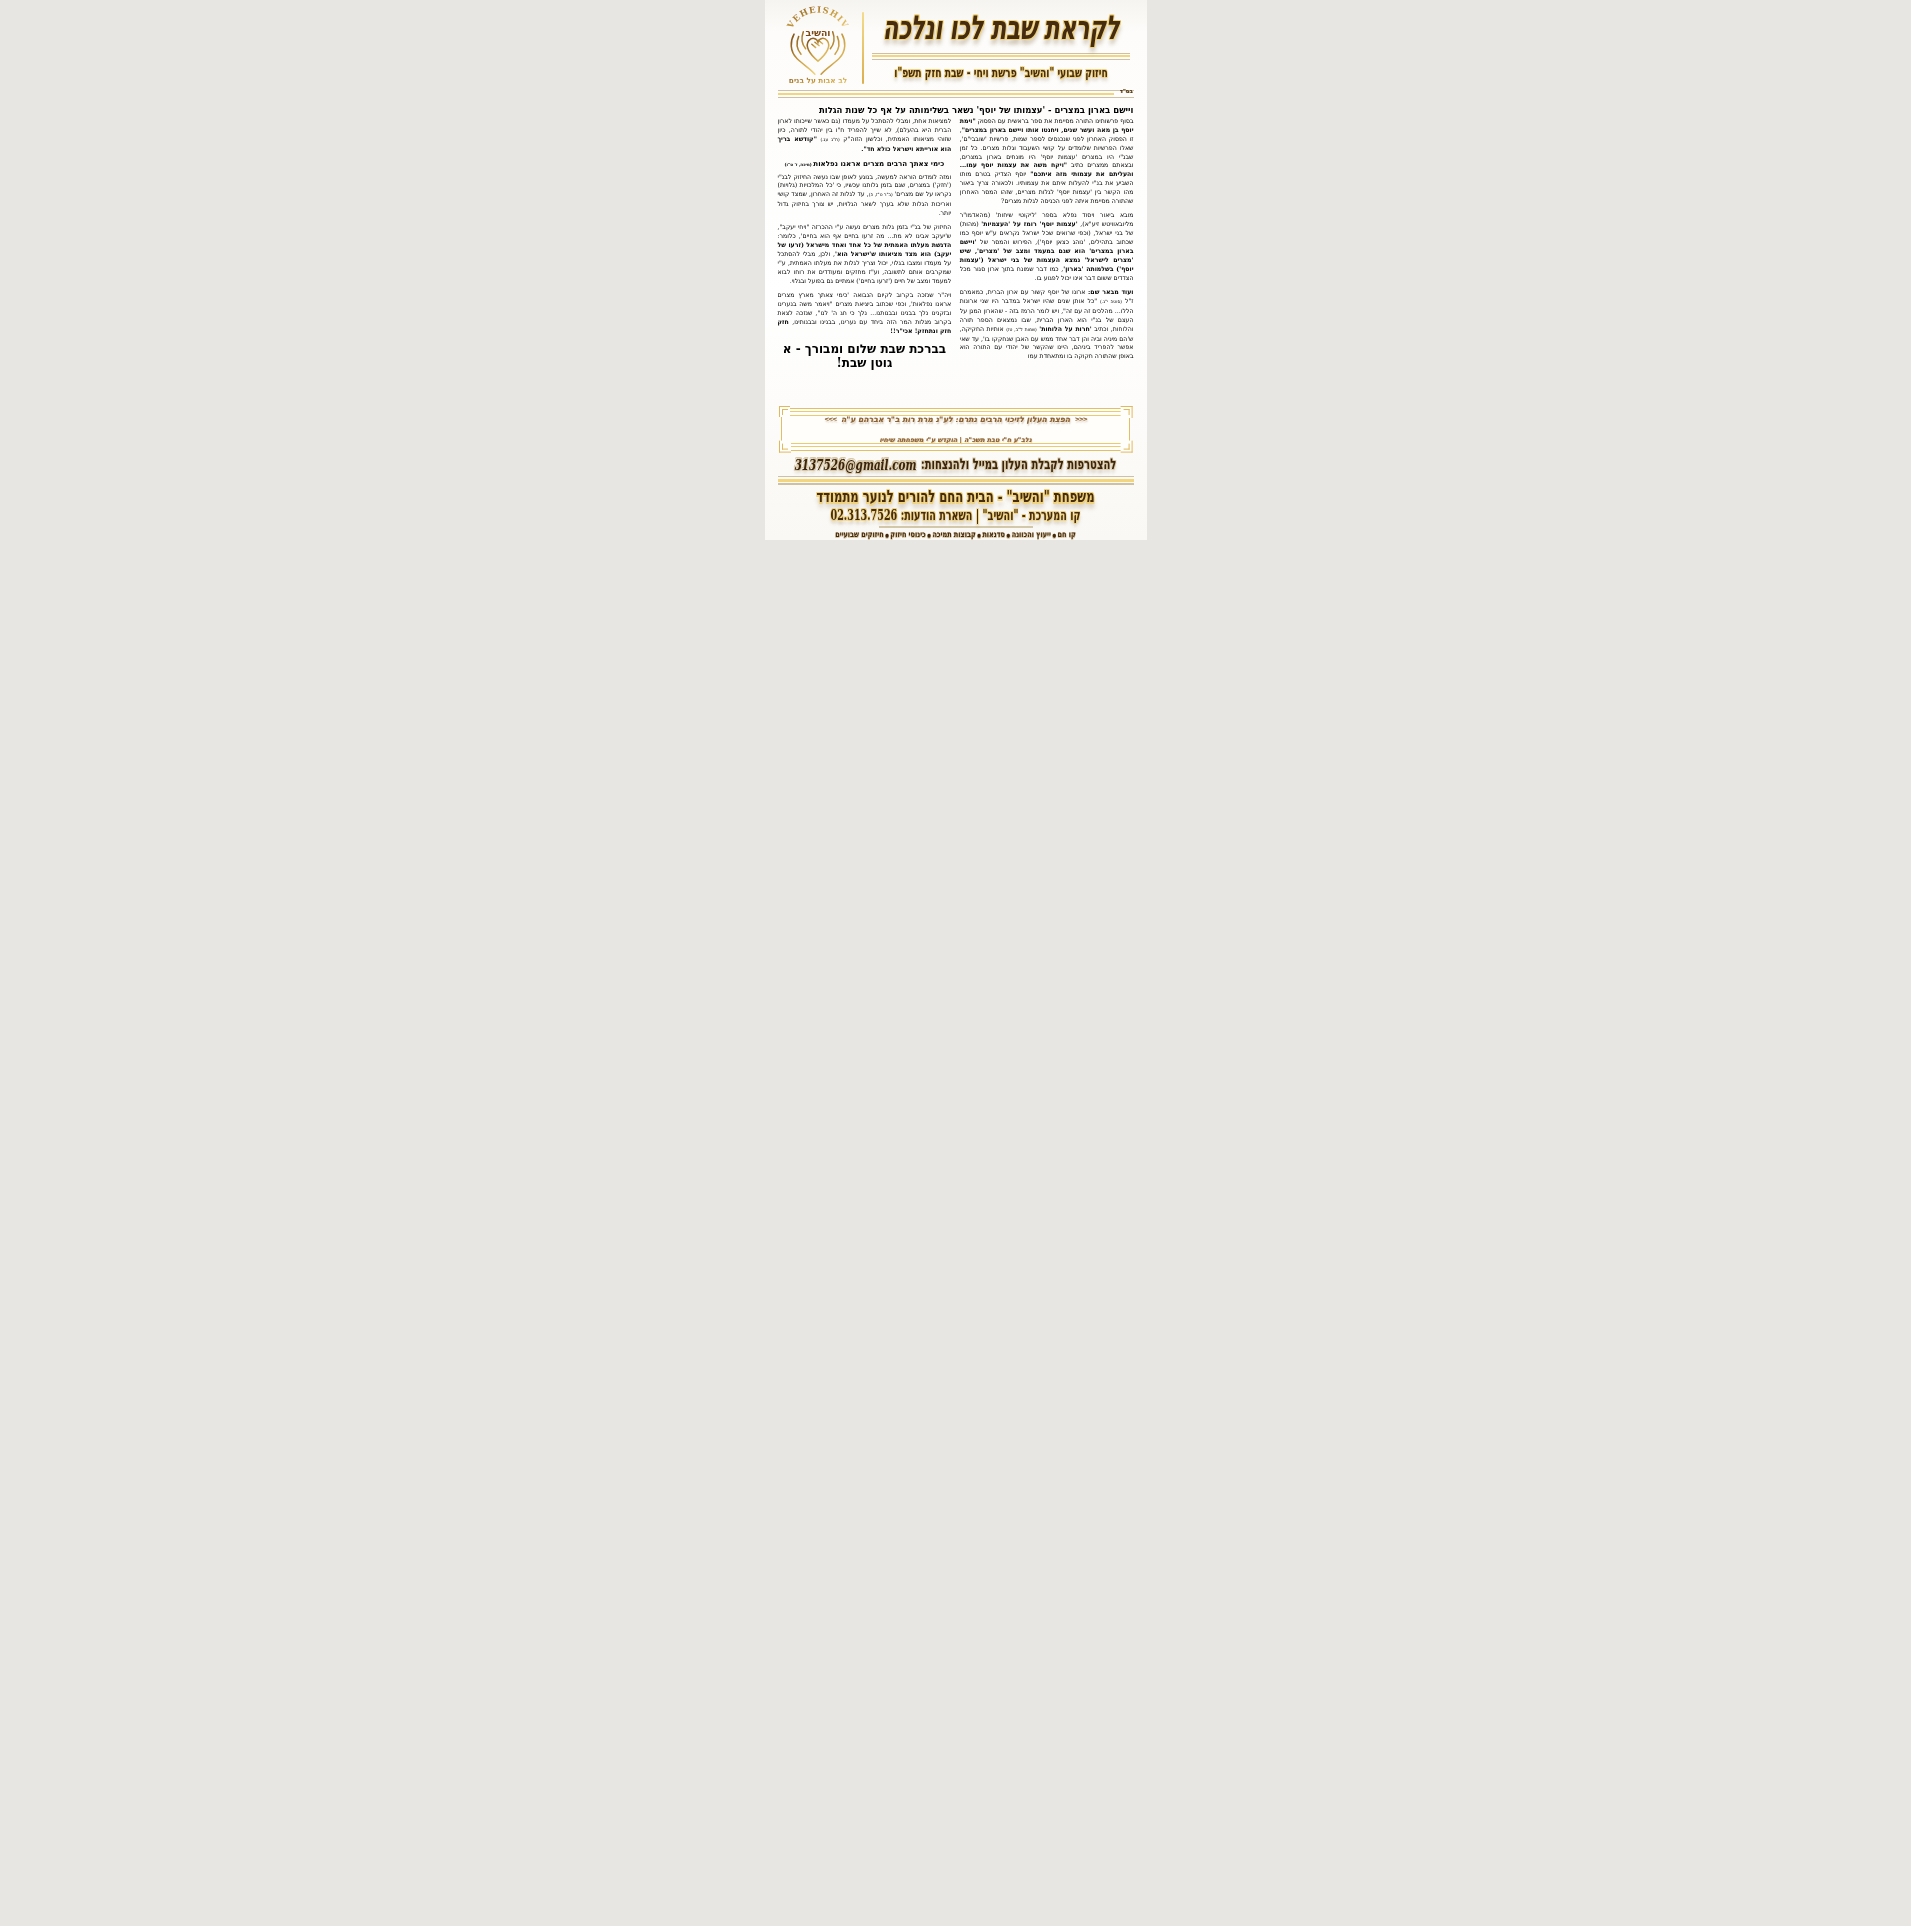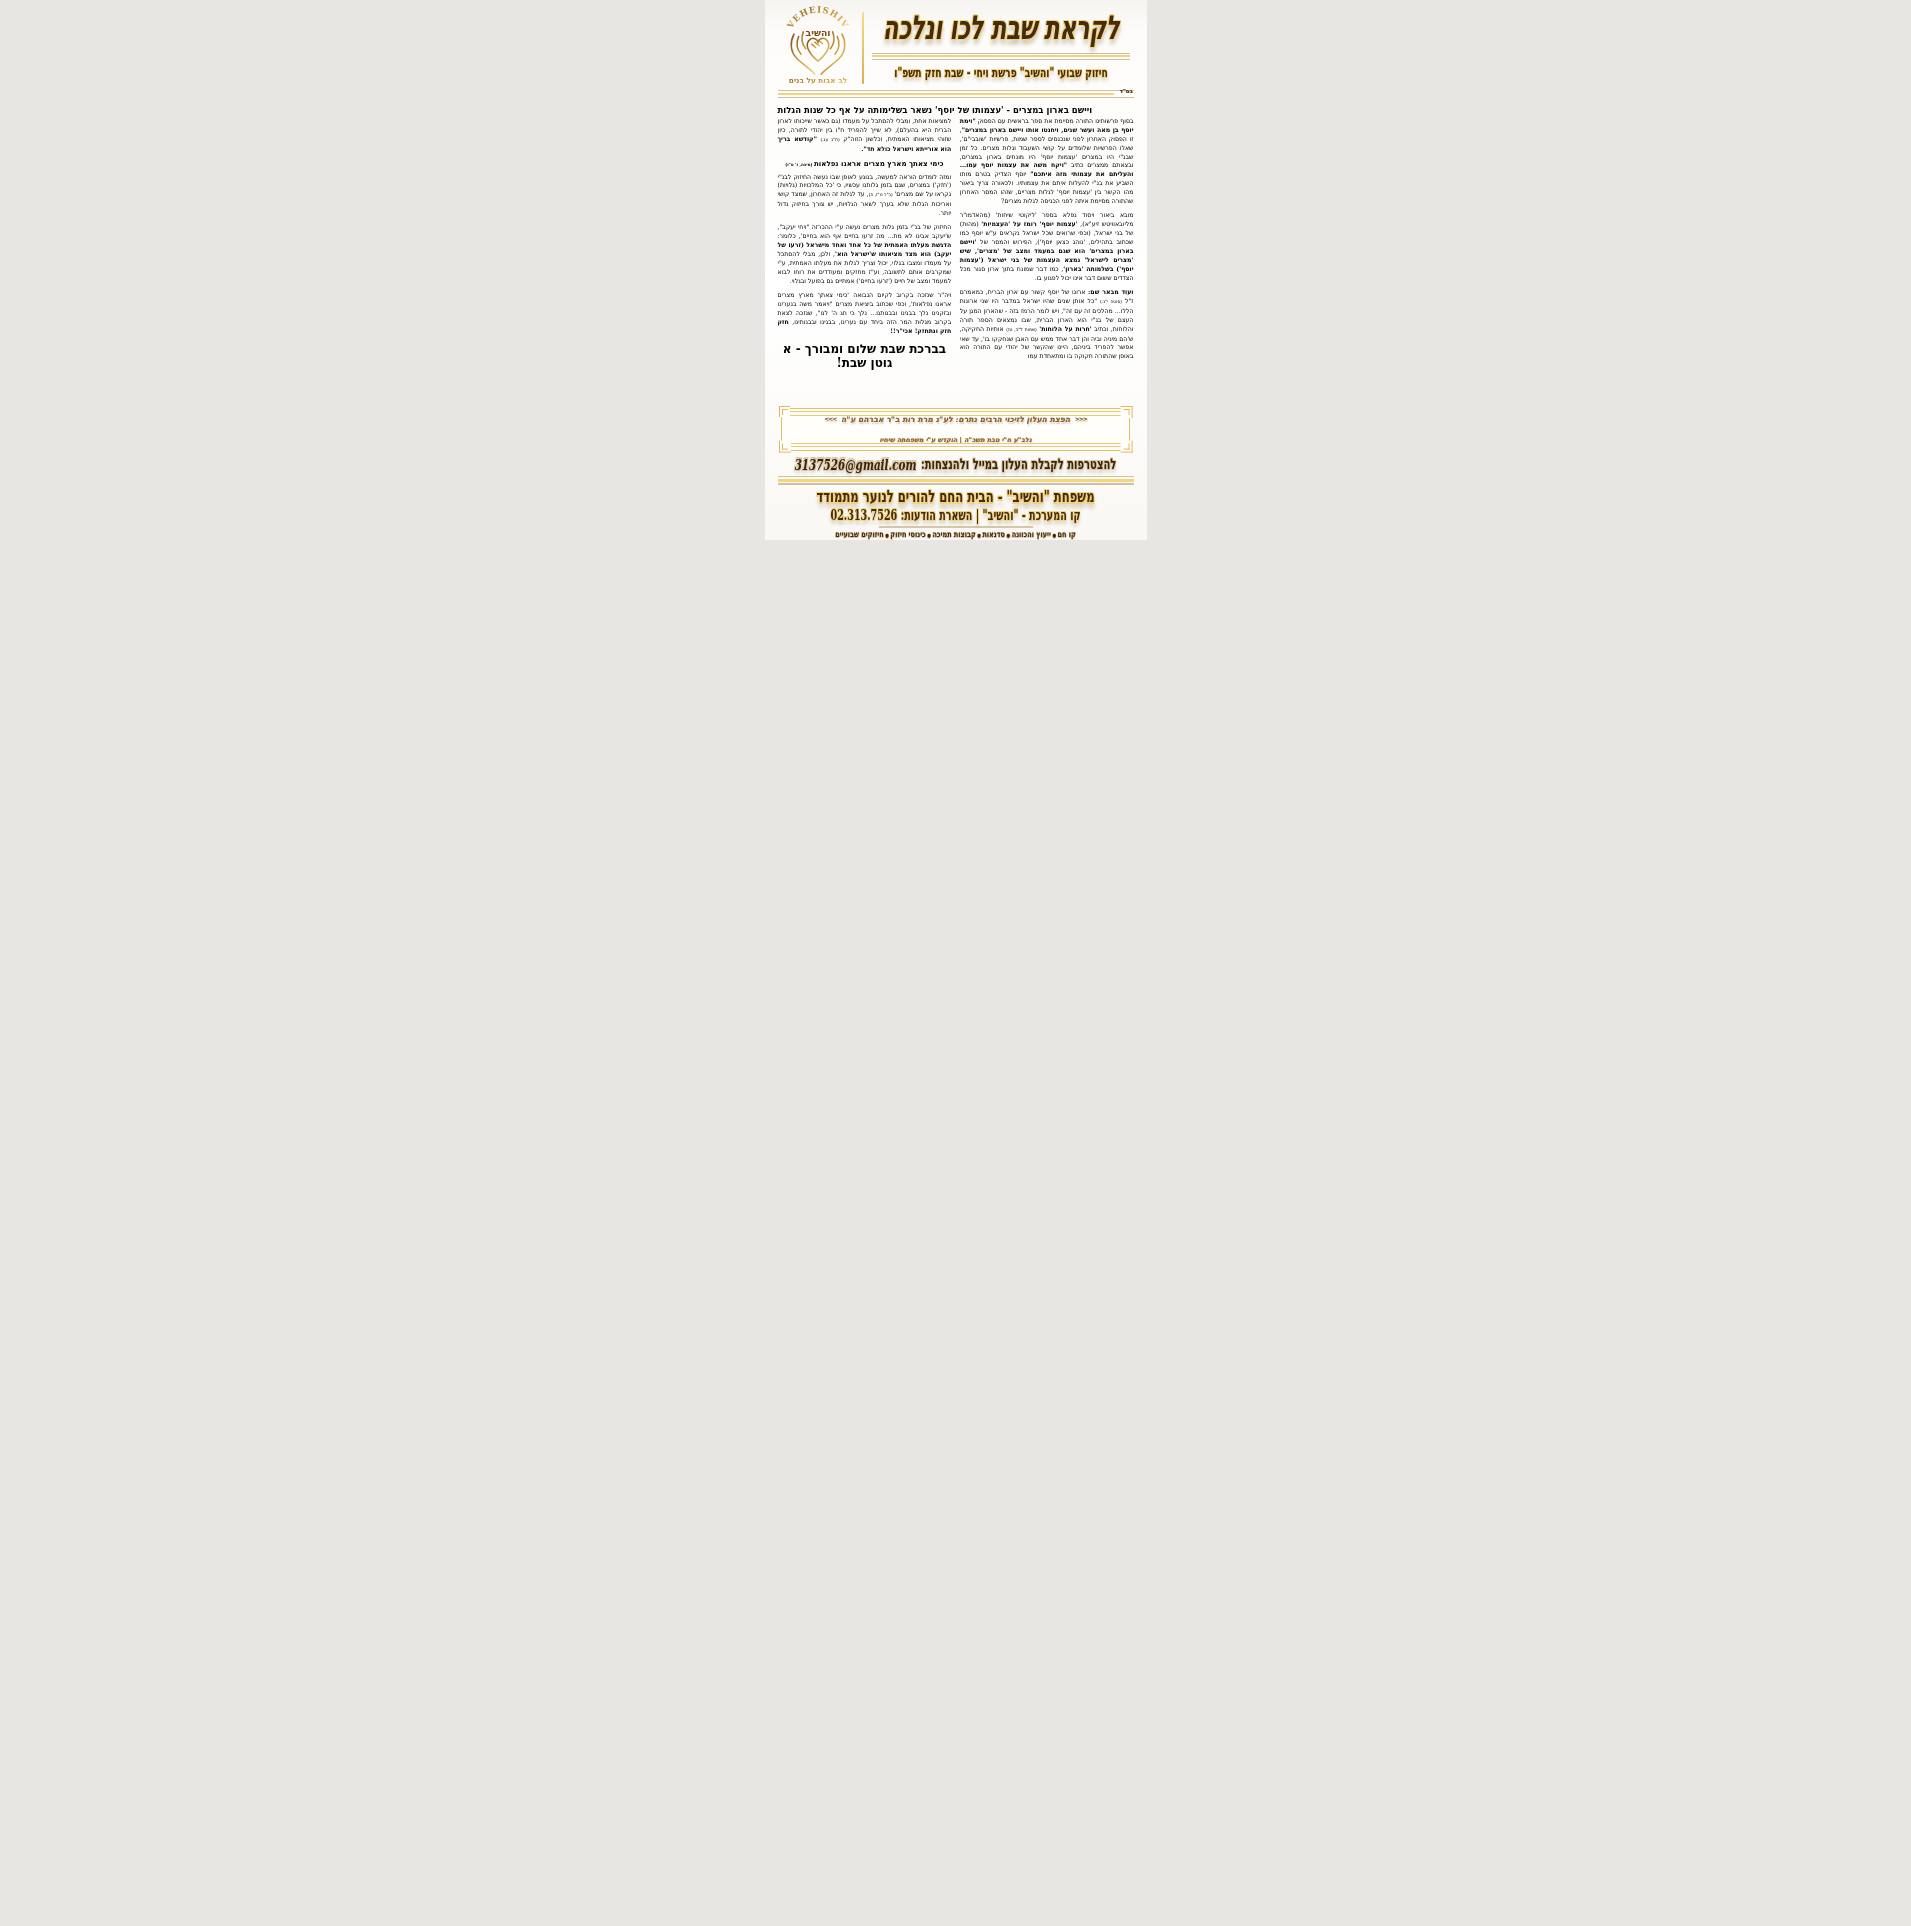--- a/index.html
+++ b/index.html
@@ -29,21 +29,21 @@
   .sep-a .ln.yellow{height:1.9px;}
   .subtitle{margin:0;height:20px;display:flex;align-items:center;justify-content:center;font-size:9.2px;font-weight:bold;}
   .mast-divider{width:1.9px;height:72px;margin:8.5px 4.6px 0;background:linear-gradient(180deg,#f4dc8c,#dcae4e);border-radius:1.2px;}
   .mast-logo{width:80px;display:flex;justify-content:center;}
   
   .sep-b{position:relative;margin-top:3.1px;}
   .sep-b .ln{margin-bottom:1.9px;}
   .sep-b .ln.yellow{margin-left:0;margin-right:20px;}
   .bsd{position:absolute;right:0.8px;top:-1.5px;font-family:"DejaVu Sans","Liberation Sans",sans-serif;font-weight:bold;font-size:5.4px;}
   
-  .headline{margin:6.2px 0 2.3px;text-align:left;font-weight:bold;font-size:8.5px;color:#000;}
+  .headline{margin:6.2px 0 2.3px;text-align:right;font-weight:bold;font-size:8.5px;color:#000;}
   .cols{display:flex;gap:8.5px;margin-top:1.5px;min-height:283px;align-items:flex-start;}
   .col{flex:1;min-width:0;}
   .para{font-size:6.2px;line-height:8.9px;text-align:justify;margin:0 0 5.4px;color:#000;}
   .b{font-weight:bold;}
   .sm{font-size:4.4px;}
   .subhead{text-align:center;font-size:7.1px;font-weight:bold;margin:0.8px 0 4.6px;color:#000;}
   .subhead .cite{font-size:4.2px;}
   .blessing{text-align:center;font-size:12px;font-weight:bold;margin:6.2px 0 0;color:#000;}
   
   .dedi-frame{position:relative;margin:7.7px 3.1px 0;height:41px;border:0.8px solid #e3bf63;
@@ -128,21 +128,21 @@
   <h2 class="headline">ויישם בארון במצרים - 'עצמותו של יוסף' נשאר בשלימותה על אף כל שנות הגלות</h2>
 
   <main class="cols">
     <section class="col">
         <p class="para"><span>בסוף פרשותינו התורה מסיימת את ספר בראשית עם הפסוק </span><span class="b">"וימת יוסף בן מאה ועשר שנים, ויחנטו אותו ויישם בארון במצרים"</span><span>, זו הפסוק האחרון לפני שנכנסים לספר שמות, פרשיות 'שובבי"ם', שאלו הפרשיות שלומדים על קושי השעבוד וגלות מצרים. כל זמן שבנ"י היו במצרים 'עצמות יוסף' היו מונחים בארון במצרים, ובצאתם ממצרים כתיב </span><span class="b">"ויקח משה את עצמות יוסף עמו... והעליתם את עצמותי מזה איתכם"</span><span> יוסף הצדיק בטרם מותו השביע את בנ"י להעלות איתם את עצמותיו. ולכאורה צריך ביאור מהו הקשר בין 'עצמות יוסף' לגלות מצריים, שזהו המסר האחרון שהתורה מסיימת איתה לפני הכניסה לגלות מצרים?</span></p>
         <p class="para"><span>מובא ביאור ויסוד נפלא בספר 'ליקוטי שיחות' (מהאדמו"ר מליובאוויטש זיע"א), </span><span class="b">'עצמות יוסף' רומז על 'העצמיות'</span><span> (מהות) של בני ישראל, (וכפי שרואים שכל ישראל נקראים ע"ש יוסף כמו שכתוב בתהילים, 'נוהג כצאן יוסף'), הפירוש והמסר של </span><span class="b">'ויישם בארון במצרים' הוא שגם במעמד ומצב של 'מצרים', שיש 'מצרים לישראל' נמצא העצמות של בני ישראל ('עצמות יוסף') בשלמותה 'בארון'</span><span>, כמו דבר שמונח בתוך ארון סגור מכל הצדדים ששום דבר אינו יכול לפגוע בו.</span></p>
         <p class="para"><span class="b">ועוד מבאר שם:</span><span> ארונו של יוסף קשור עם ארון הברית, כמאמרם ז"ל </span><span class="sm">(סוטה י"ג.)</span><span> "כל אותן שנים שהיו ישראל במדבר היו שני ארונות הללו... מהלכים זה עם זה", ויש לומר הרמז בזה - שהארון המגן על העצם של בנ"י הוא הארון הברית, שבו נמצאים הספר תורה והלוחות, וכתיב </span><span class="b">'חרות על הלוחות'</span><span> </span><span class="sm">(שמות ל"ב, טז)</span><span> אותיות החקיקה, ש'הם מיניה וביה והן דבר אחד ממש עם האבן שנחקקו בו', עד שאי אפשר להפריד ביניהם, היינו שהקשר של יהודי עם התורה הוא באופן שהתורה חקוקה בו ומתאחדת עמו</span></p>
       </section>
     <section class="col">
         <p class="para"><span>למציאות אחת, ומבלי להסתכל על מעמדו (גם כאשר שייכותו לארון הברית היא בהעלם), לא שייך להפריד ח"ו בין יהודי לתורה, כיון שזוהי מציאותו האמתית, וכלשון הזוה"ק </span><span class="sm">(ח"ג עג.)</span><span> </span><span class="b">"קודשא בריך הוא אורייתא וישראל כולא חד".</span></p>
-        <h3 class="subhead"><span>כימי צאתך מארץ מצרים אראנו נפלאות</span><span class="cite"> (מיכה, ז' ט"ו)</span></h3>
+        <h3 class="subhead"><span>כימי צאתך הרבים מצרים אראנו נפלאות</span><span class="cite"> (מיכה, ז' ט"ו)</span></h3>
         <p class="para"><span>ומזה לומדים הוראה למעשה, בנוגע לאופן שבו נעשה החיזוק לבנ"י ('חזק') במצרים, שגם בזמן גלותנו עכשיו, כי 'כל המלכויות (גלויות) נקראו על שם מצרים' </span><span class="sm">(ב"ר ט"ז, ה)</span><span>, עד לגלות זה האחרון, שמצד קושי ואריכות הגלות שלא בערך לשאר הגלויות, יש צורך בחיזוק גדול יותר.</span></p>
         <p class="para"><span>החיזוק של בנ"י בזמן גלות מצרים נעשה ע"י ההכרזה "ויחי יעקב", ש'יעקב אבינו לא מת... מה זרעו בחיים אף הוא בחיים', כלומר: </span><span class="b">הדגשת מעלתו האמתית של כל אחד ואחד מישראל (זרעו של יעקב) הוא מצד מציאותו ש'ישראל הוא'</span><span>, ולכן, מבלי להסתכל על מעמדו ומצבו בגלוי, יכול וצריך לגלות את מעלתו האמתית, ע"י שמקרבים אותם לתשובה, וע"ז מחזקים ומעודדים את רוחו לבוא למעמד ומצב של חיים ('זרעו בחיים') אמתיים גם בפועל ובגלוי.</span></p>
         <p class="para"><span>ויה"ר שנזכה בקרוב לקיום הנבואה 'כימי צאתך מארץ מצרים אראנו נפלאות', וכפי שכתוב ביציאת מצרים "ויאמר משה בנערינו ובזקנינו נלך בבנינו ובבנותנו... נלך כי חג ה' לנו", שנזכה לצאת בקרוב מגלות המר הזה ביחד עם נערינו, בבנינו ובבנותינו, </span><span class="b">חזק חזק ונתחזק! אכי"ר!!</span></p>
         <p class="blessing"><span>בברכת שבת שלום ומבורך - א גוטן שבת!</span></p>
       </section>
   </main>
 
   <section class="dedi-frame">
     <span class="gk gk-tl"></span>
     <span class="gk gk-tr"></span>

